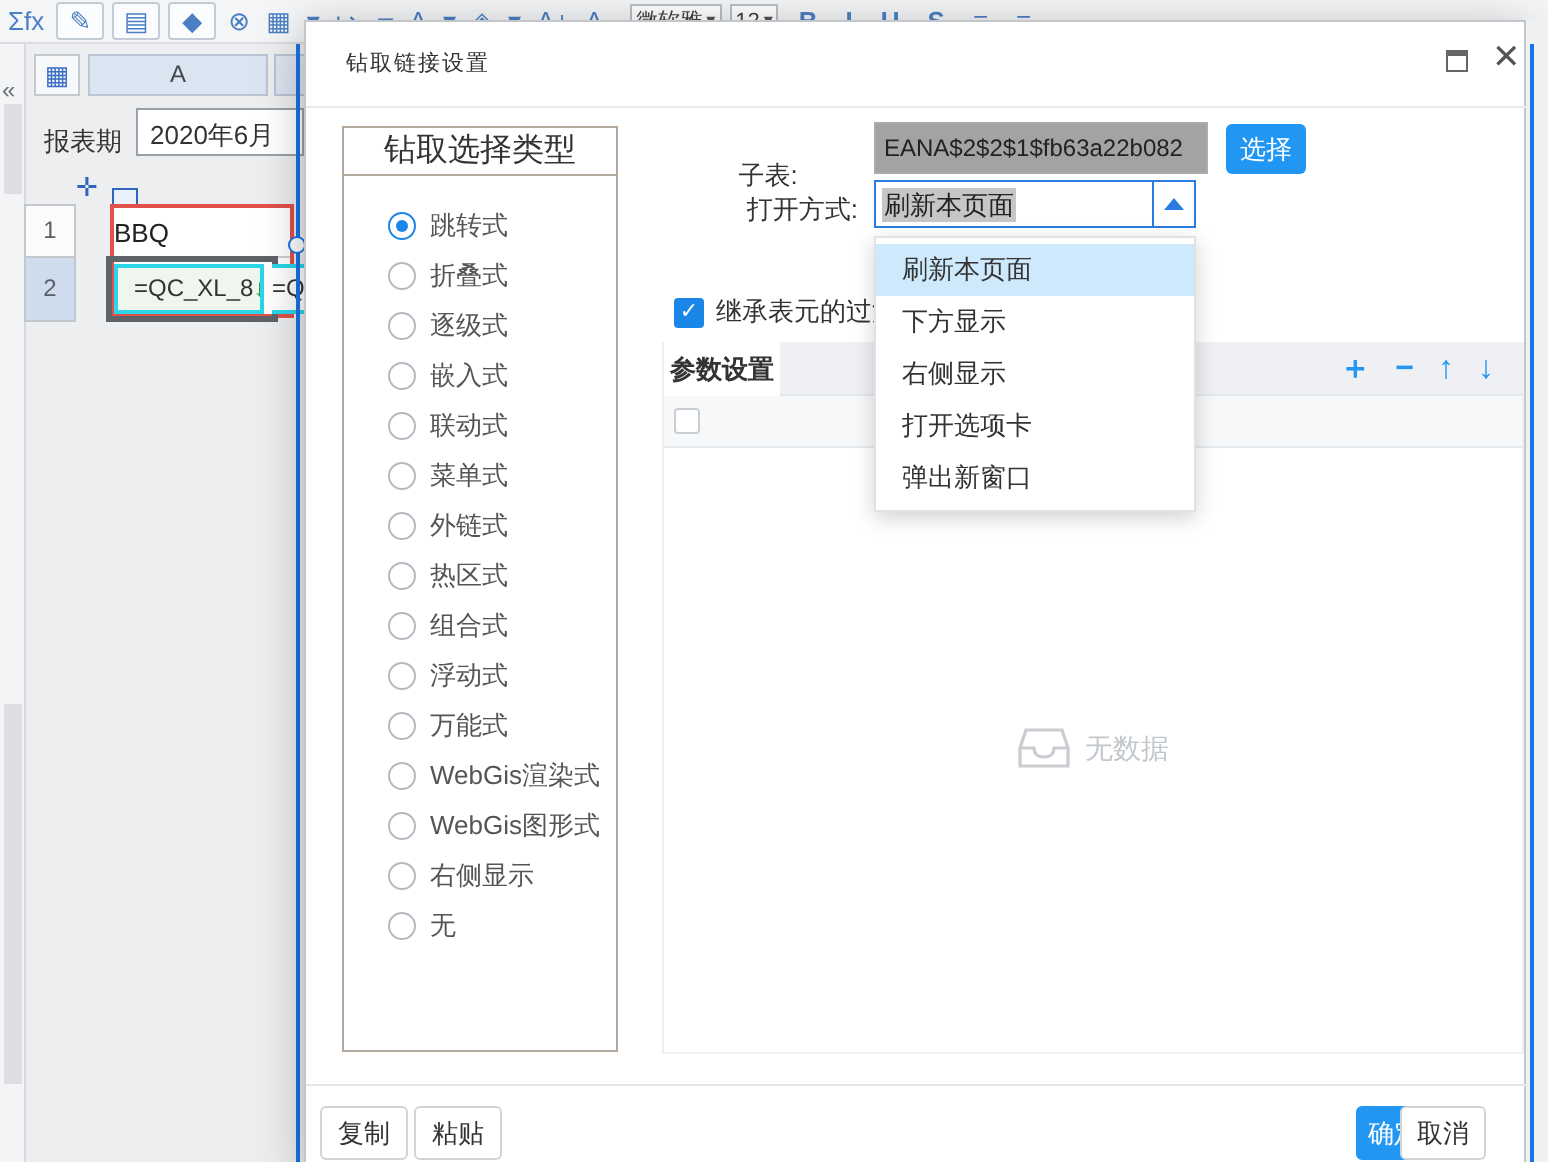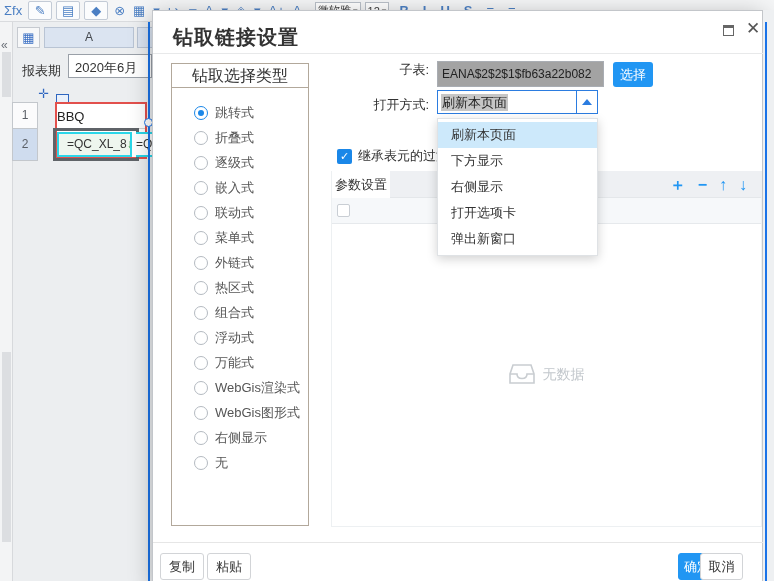--- a/index.html
+++ b/index.html
@@ -39,21 +39,21 @@
   .cell-formula .dl { color:#2d9e44; font-weight:bold; }
   .cell-partial { position:absolute; left:136px; top:110px; width:20px; height:25px; border-top:2px solid #2bd6e8;
                   border-bottom:2px solid #2bd6e8; font-size:12px; color:#333; line-height:21px; background:#fff; }
   .sel-line { position:absolute; width:2px; background:#1a73e8; z-index:2; }
   .sel-handle { position:absolute; left:144px; top:118px; width:9px; height:9px; border:1px solid #1a73e8;
                 border-radius:50%; background:#fff; z-index:2; }
 
   
   .dialog { position:absolute; left:152px; top:10px; width:611px; height:575px; background:#fff;
             border:1px solid #c3c6ca; box-shadow:0 5px 22px rgba(0,0,0,.28); z-index:3; }
-  .dlg-title { position:absolute; left:20px; top:13px; font-size:20px; color:#333; font-weight:700; letter-spacing:1px; }
+  .dlg-title { position:absolute; left:20px; top:13px; font-size:11px; color:#333; font-weight:400; letter-spacing:1px; }
   .dlg-max { position:absolute; left:570px; top:14px; width:11px; height:11px; border:1px solid #666; border-top:3px solid #666; }
   .dlg-close { position:absolute; left:593px; top:7px; font-size:17px; color:#555; line-height:22px; }
   .dlg-sep { position:absolute; left:0px; top:42px; width:611px; height:1px; background:#e8e9ea; }
 
   .type-panel { position:absolute; left:18px; top:52px; width:138px; height:463px; border:1px solid #b2a89b; background:#fff; }
   .type-head { height:24px; border-bottom:1px solid #b2a89b; font-size:16px; color:#333; text-align:center; line-height:23px; }
   .type-list { position:absolute; left:0; top:36px; width:100%; }
   .radio-row { height:25px; display:flex; align-items:center; padding-left:22px; }
   .radio { width:14px; height:14px; border:1px solid #b4bac1; border-radius:50%; background:#fff; position:relative; flex:0 0 auto; }
   .radio.on { border-color:#1a87e8; }
@@ -77,21 +77,21 @@
   .dd-item.active { background:#cde9fb; }
 
   .chk-row { position:absolute; left:184px; top:136px; display:flex; align-items:center; }
   .chk { width:15px; height:15px; background:#1a87e8; border-radius:2px; color:#fff; font-size:11px;
          text-align:center; line-height:15px; flex:0 0 auto; }
   .chk-label { font-size:13px; color:#333; margin-left:6px; white-space:nowrap; }
 
   .params { position:absolute; left:178px; top:160px; width:431px; height:356px;
             border:1px solid #edf0f2; border-top:none; }
   .ptabs { position:relative; height:27px; background:#eef0f3; border-bottom:1px solid #e4e7ea; }
-  .ptab { position:absolute; left:0; top:0; height:27px; width:58px; background:#fff; font-size:13px; font-weight:normal;
+  .ptab { position:absolute; left:0; top:0; height:27px; width:58px; background:#fff; font-size:13px; font-weight:bold;
           color:#333; text-align:center; line-height:27px; }
   .picons { position:absolute; right:14px; top:0; height:27px; display:flex; align-items:center; gap:12px; }
   .pi { color:#2196f3; font-size:16px; font-weight:bold; line-height:16px; }
   .phead { position:relative; height:26px; background:#f6f8fa; border-bottom:1px solid #e6e9ec; }
   .phead .hchk { position:absolute; left:5px; top:6px; width:13px; height:13px; border:1px solid #c9ced4; background:#fff; border-radius:2px; }
   .hcol { position:absolute; top:0; font-size:12.5px; color:#9aa3ad; line-height:26px; white-space:nowrap;margin-top:30px; }
   .pbody { position:relative; height:302px; background:#fff; }
   .empty { position:absolute; left:0; right:0; top:140px; text-align:center; color:#c2c7cc; font-size:14px; }
   .empty svg { vertical-align:-5px; margin-right:8px; }
 
@@ -235,21 +235,21 @@
             <span class="radio"></span>
             <span class="rlabel">右侧显示</span>
           </div>
           <div class="radio-row">
             <span class="radio"></span>
             <span class="rlabel">无</span>
           </div>
         </div>
     </div>
 
-    <div class="fld-label" style="left:186px;top:50px;">子表:</div>
+    <div class="fld-label" style="left:186px;top:68px;text-align:center;">子表:</div>
     <div class="subtable-input">EANA$2$2$1$fb63a22b082</div>
     <div class="btn-select">选择</div>
 
     <div class="fld-label" style="left:186px;top:85px;">打开方式:</div>
     <div class="combo">
       <span class="combo-text">刷新本页面</span>
       <span class="combo-btn"></span>
     </div>
 
     <div class="chk-row">

